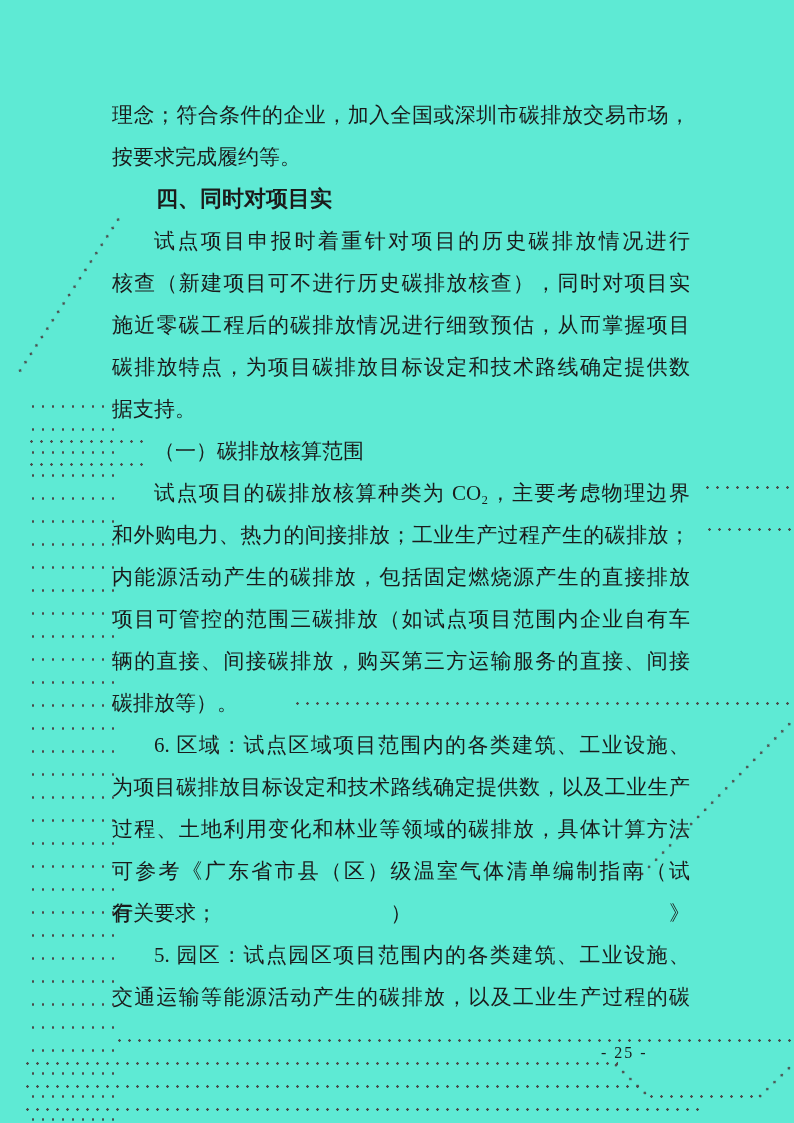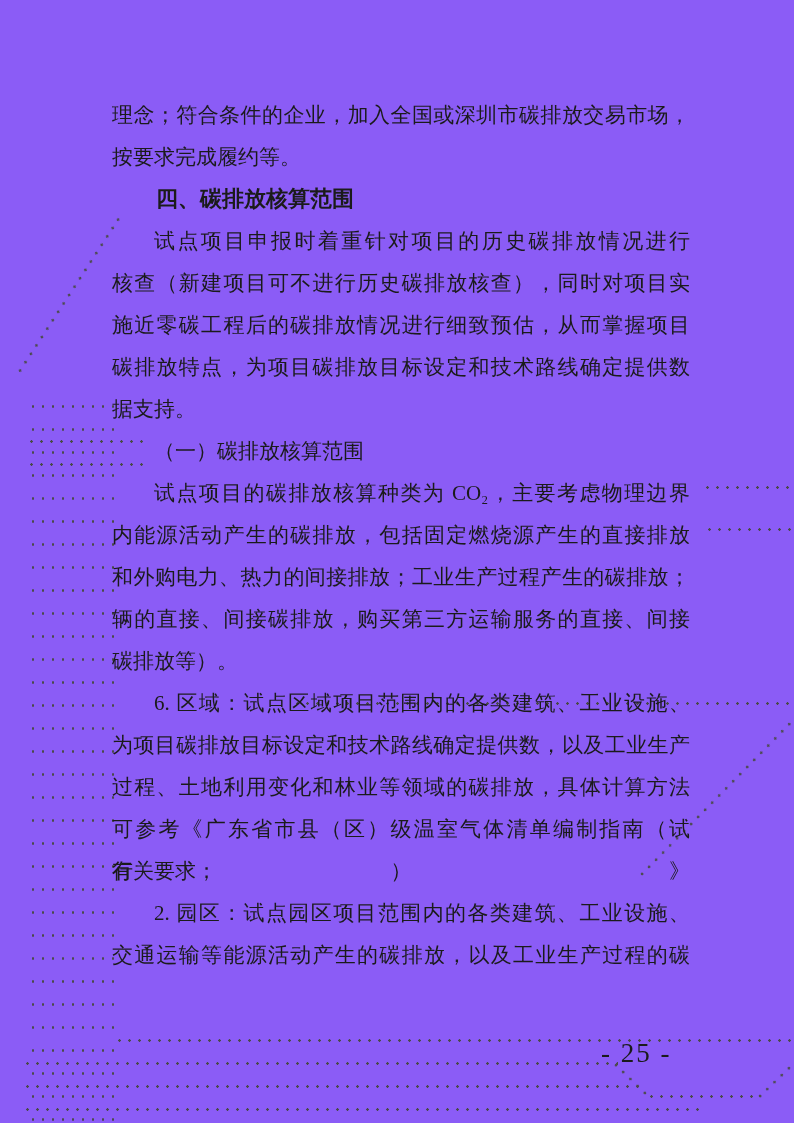--- a/index.html
+++ b/index.html
@@ -1,20 +1,20 @@
 <!DOCTYPE html>
 <html lang="zh"><head>
 <meta charset="utf-8">
 <style>
   html, body { margin: 0; padding: 0; background: #ffffff; }
   .page {
     position: relative;
     width: 794px;
     height: 1123px;
-    background: #8b5cf6;
+    background: #5eead4;
     overflow: hidden;
     font-family: "Liberation Serif", "DejaVu Serif", serif;
   }
 
   
   .text-block {
     position: absolute;
     left: 112px;
     top: 94px;
     width: 578px;
@@ -42,21 +42,21 @@
     text-align-last: left;
   }
 
   .page-number {
     position: absolute;
     left: 601px;
     top: 1041px;
     width: 100px;
     height: 24px;
     line-height: 24px;
-    font-size: 27px;
+    font-size: 16px;
     letter-spacing: 2px;
     color: #1b1b1b;
     z-index: 3;
   }
 
   
   .noise { position: absolute; z-index: 1; }
   .dotgrid {
     left: 26px; top: 388px; width: 92px; height: 735px;
     background-image: radial-gradient(circle, #4a4a4a 1px, transparent 1.4px);
@@ -106,55 +106,56 @@
   <div class="noise ddiag g3"></div>
   <div class="noise ddiag g4"></div>
   <div class="noise ddiag g5"></div>
 
   <div class="text-block">
 
       <div class="line line-full">理念；符合条件的企业，加入全国或深圳市碳排放交易市场，</div>
 
       <div class="line line-end">按要求完成履约等。</div>
 
-      <div class="line line-heading">四、碳排放核算范围</div>
+      <div class="line line-heading">四、同时对项目实</div>
 
       <div class="line line-first">试点项目申报时着重针对项目的历史碳排放情况进行</div>
 
       <div class="line line-full">核查（新建项目可不进行历史碳排放核查），同时对项目实</div>
 
       <div class="line line-full">施近零碳工程后的碳排放情况进行细致预估，从而掌握项目</div>
 
       <div class="line line-full">碳排放特点，为项目碳排放目标设定和技术路线确定提供数</div>
 
       <div class="line line-end">据支持。</div>
 
       <div class="line line-sub">（一）碳排放核算范围</div>
 
       <div class="line line-first">试点项目的碳排放核算种类为 CO₂，主要考虑物理边界</div>
 
+      <div class="line line-full">和外购电力、热力的间接排放；工业生产过程产生的碳排放；</div>
+
       <div class="line line-full">内能源活动产生的碳排放，包括固定燃烧源产生的直接排放</div>
 
-      <div class="line line-full">和外购电力、热力的间接排放；工业生产过程产生的碳排放；</div>
-
+      <div class="line line-full">项目可管控的范围三碳排放（如试点项目范围内企业自有车</div>
 
       <div class="line line-full">辆的直接、间接碳排放，购买第三方运输服务的直接、间接</div>
 
       <div class="line line-end">碳排放等）。</div>
 
       <div class="line line-first">6. 区域：试点区域项目范围内的各类建筑、工业设施、</div>
 
       <div class="line line-full">为项目碳排放目标设定和技术路线确定提供数，以及工业生产</div>
 
       <div class="line line-full">过程、土地利用变化和林业等领域的碳排放，具体计算方法</div>
 
       <div class="line line-full">可参考《广东省市县（区）级温室气体清单编制指南（试行）》</div>
 
       <div class="line line-end">有关要求；</div>
 
-      <div class="line line-first">2. 园区：试点园区项目范围内的各类建筑、工业设施、</div>
+      <div class="line line-first">5. 园区：试点园区项目范围内的各类建筑、工业设施、</div>
 
       <div class="line line-full">交通运输等能源活动产生的碳排放，以及工业生产过程的碳</div>
     </div>
 
   <div class="page-number">- 25 -</div>
 
 </div>
 
 </body></html>

